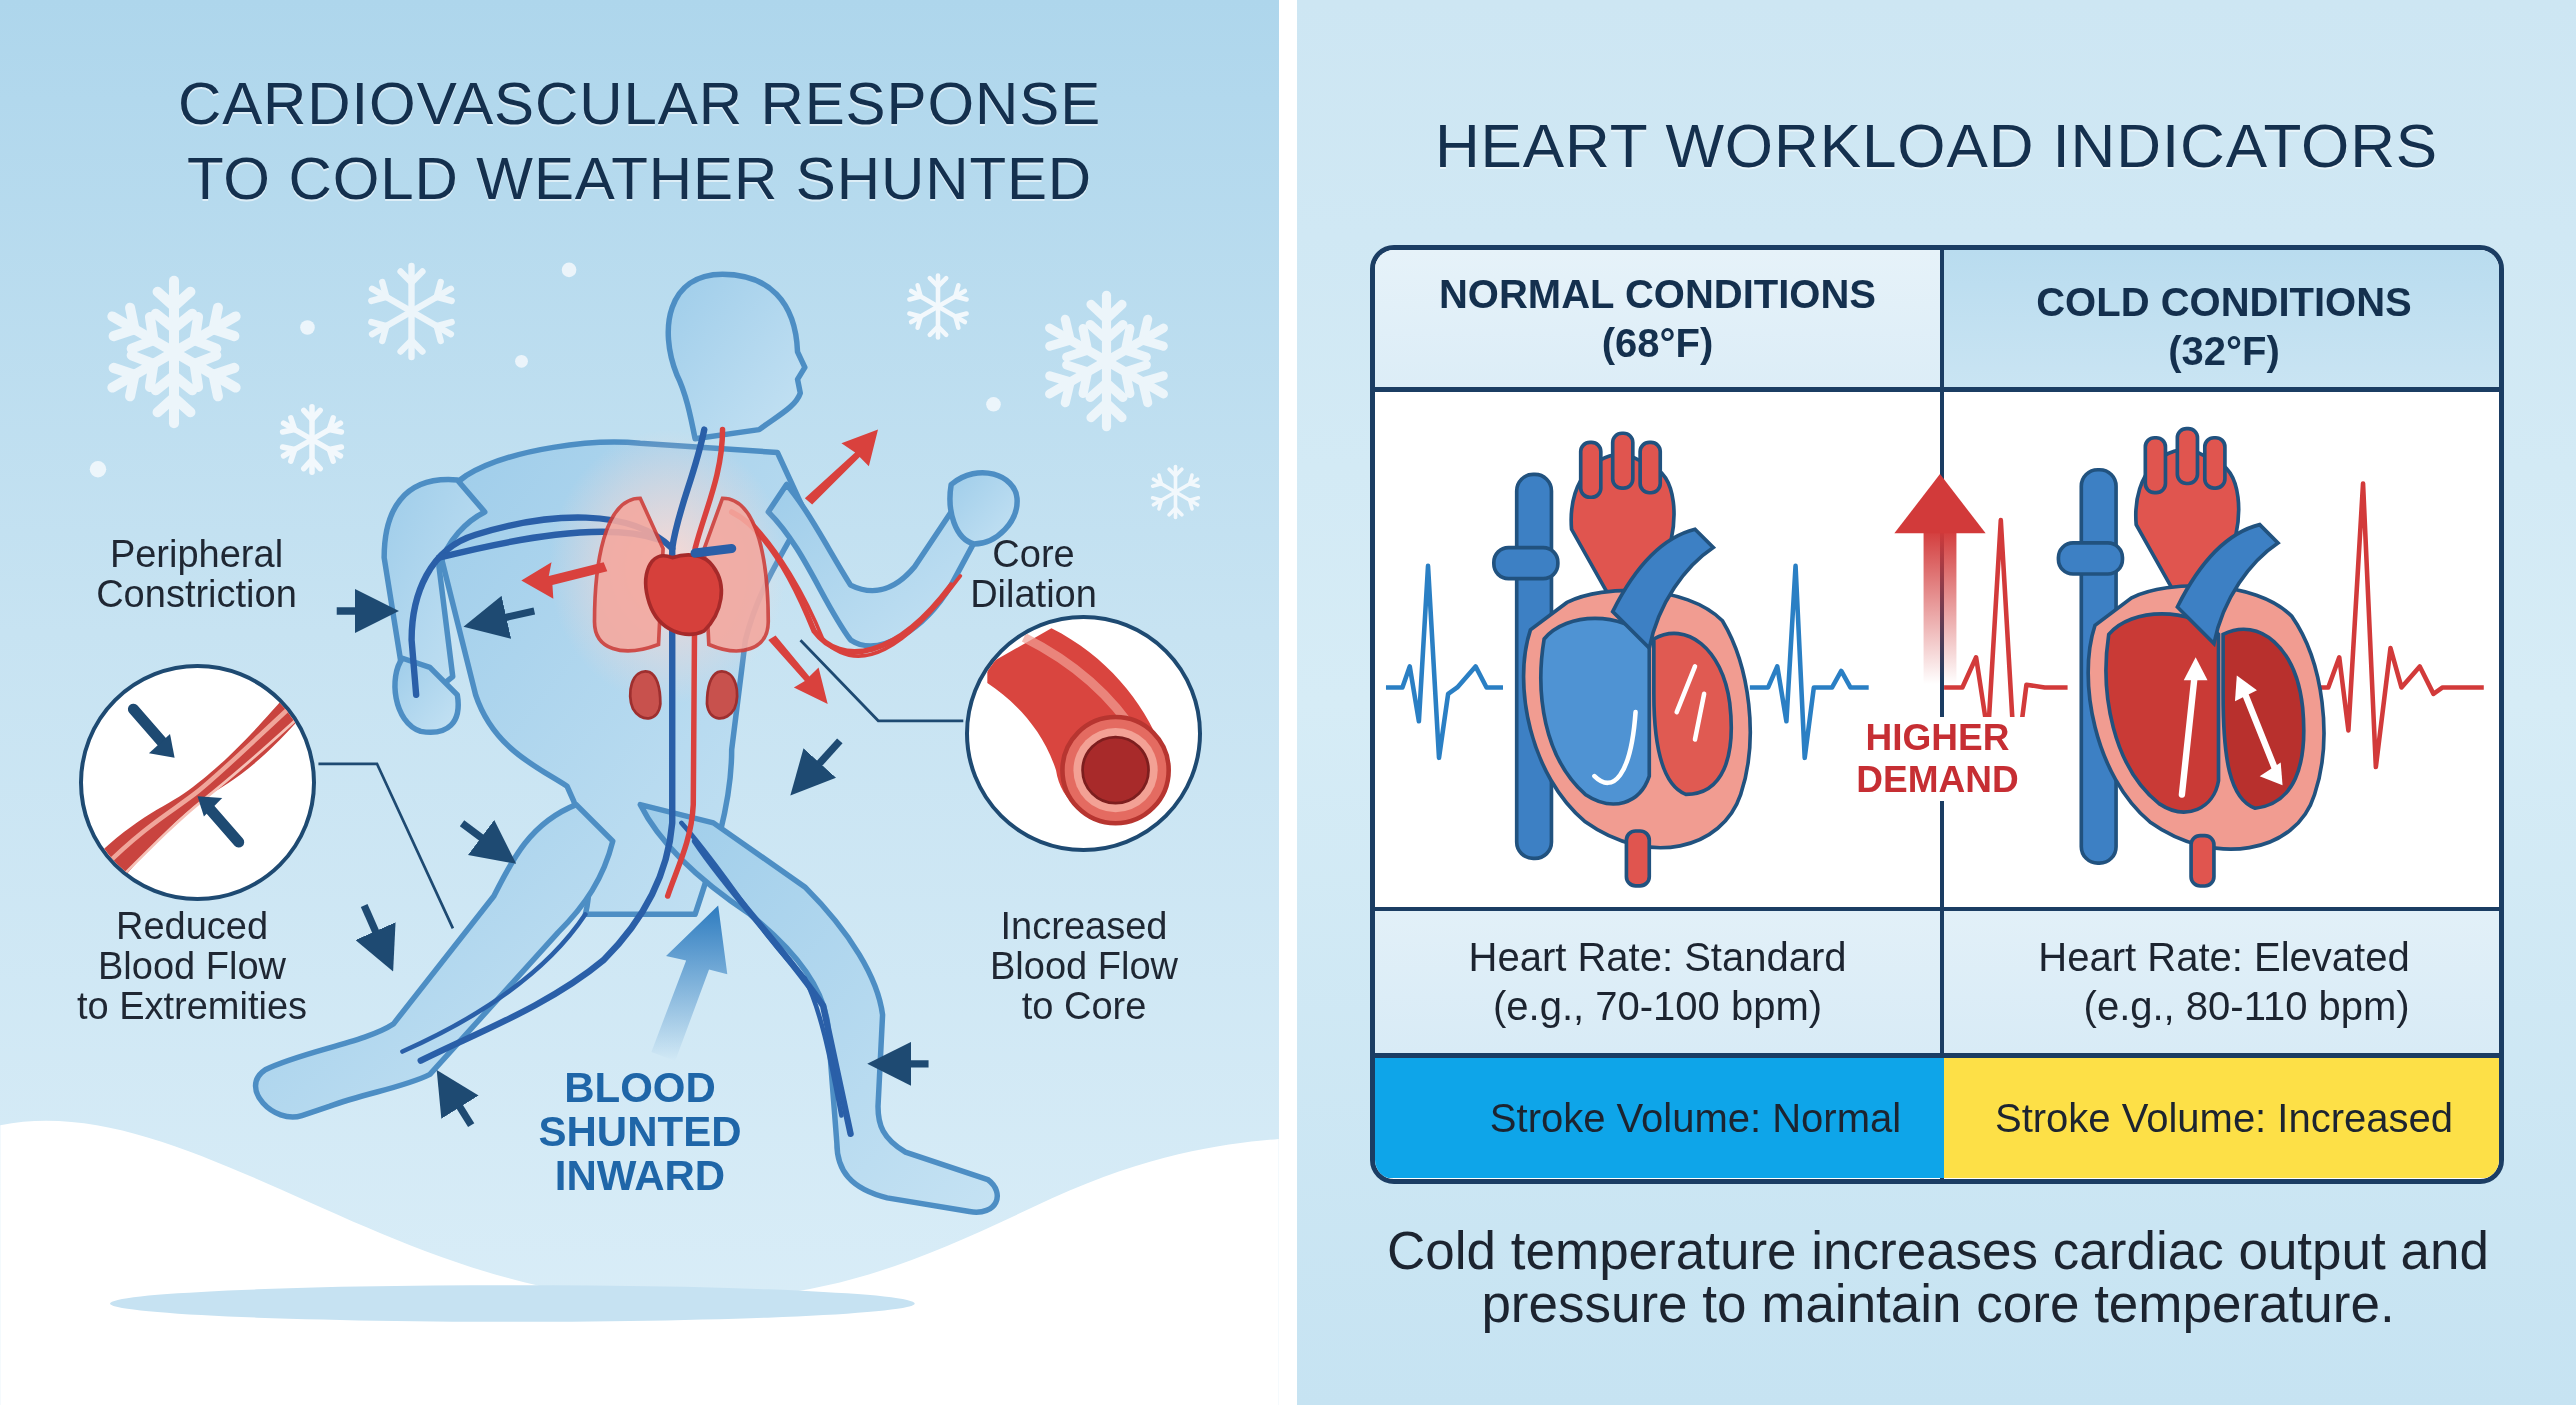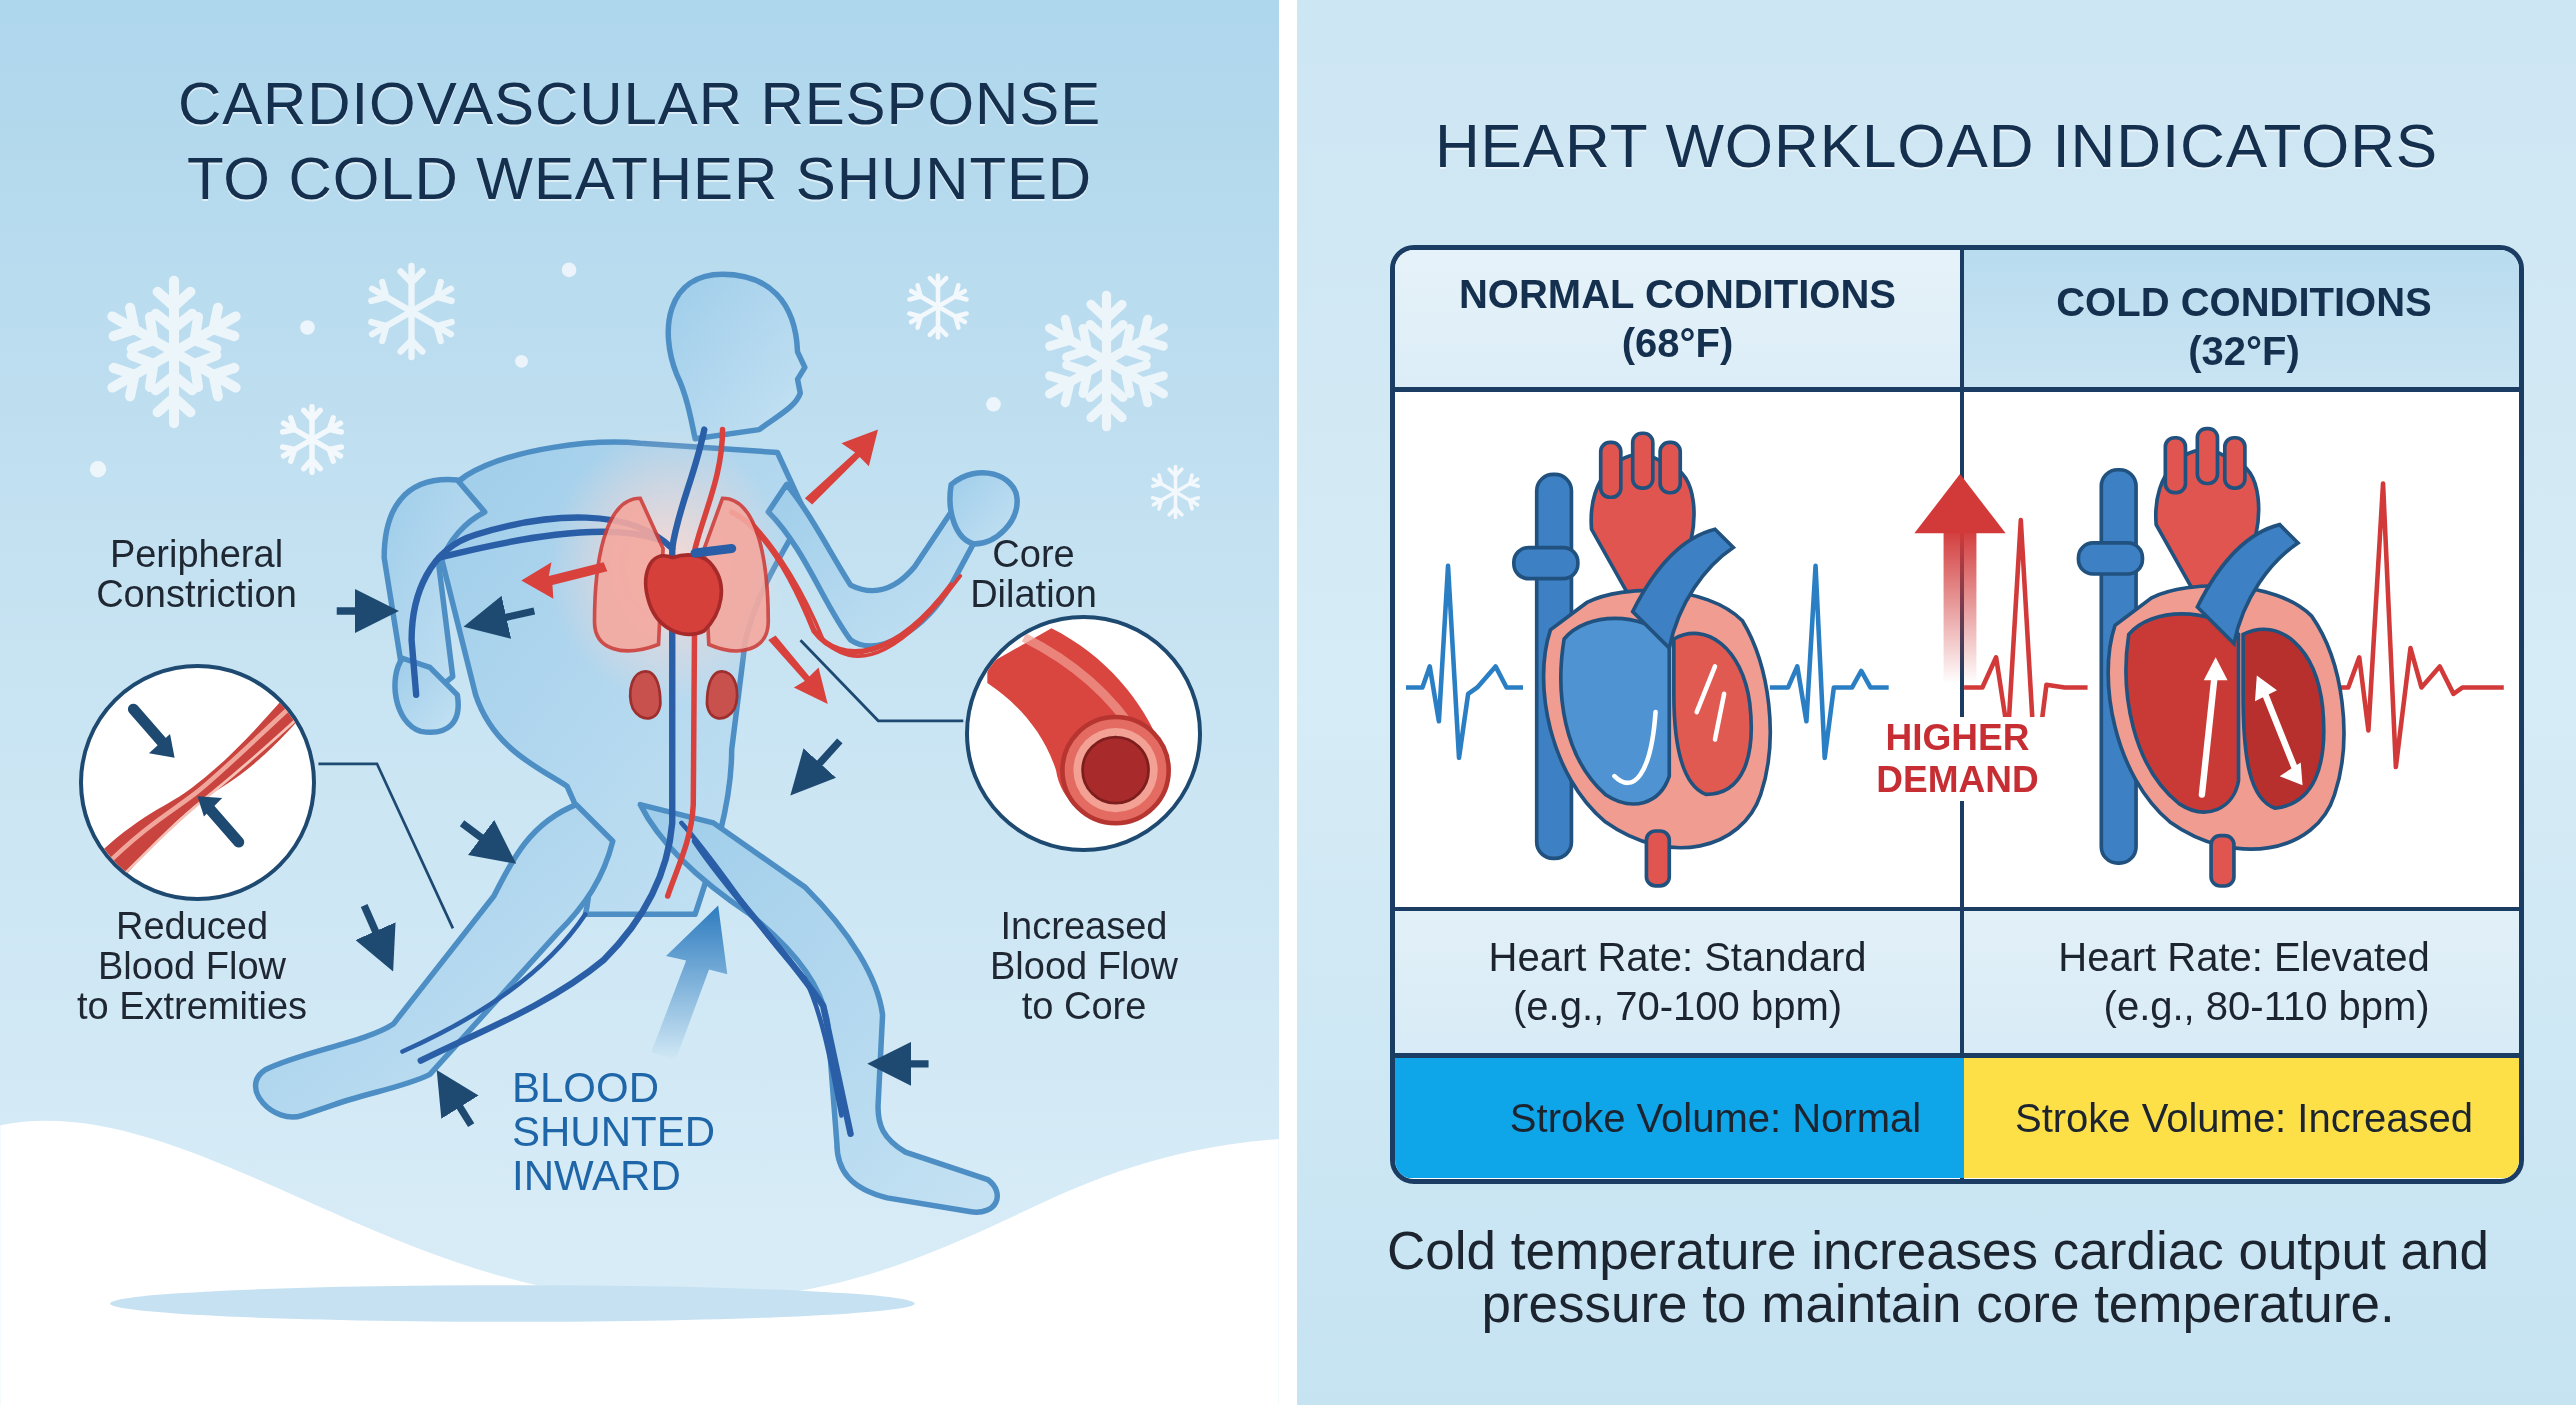--- a/index.html
+++ b/index.html
@@ -6,25 +6,25 @@
   body{width:2576px;height:1405px;position:relative;overflow:hidden;background:#ffffff;font-family:"Liberation Sans",sans-serif;}
   .panel{position:absolute;top:0;height:1405px;overflow:hidden;}
   #left-panel{left:0;width:1279px;background:linear-gradient(180deg,#aed6ec 0%,#c7e3f2 45%,#dbeef8 100%);}
   #right-panel{left:1297px;width:1279px;background:linear-gradient(180deg,#cde6f3 0%,#d6ecf6 50%,#c6e3f2 100%);}
   .title{position:absolute;left:0;width:100%;text-align:center;color:#14304e;font-weight:normal;letter-spacing:0.9px;text-shadow:0 1.8px 0 rgba(255,255,255,.55);}
   #left-title{top:66px;font-size:60px;line-height:75px;}
   #right-title{top:101px;font-size:62px;line-height:73px;margin-top:8px;}
   .snow{position:absolute;}
   .snowground{position:absolute;left:0;width:1279px;}
   .label{position:absolute;text-align:center;color:#1f2733;font-size:38px;line-height:40px;}
-  .shunt{position:absolute;left:512px;top:1066px;width:256px;color:#1f66a8;font-weight:normal;font-size:42px;line-height:44px;}
+  .shunt{position:absolute;left:512px;top:1066px;width:256px;text-align:center;color:#1f66a8;font-weight:bold;font-size:42px;line-height:44px;}
   .circle{position:absolute;border:4.6px solid #1e4a72;border-radius:50%;background:#fff;overflow:hidden;}
   svg{display:block;}
   
-  #wk-table{position:absolute;left:73px;top:245px;width:1134px;height:939px;border:5.5px solid #1b3d63;border-radius:24px;overflow:hidden;background:#fff;box-sizing:border-box;margin-left:20px;}
+  #wk-table{position:absolute;left:73px;top:245px;width:1134px;height:939px;border:5.5px solid #1b3d63;border-radius:24px;overflow:hidden;background:#fff;box-sizing:border-box;}
   .cell{position:absolute;box-sizing:border-box;display:flex;align-items:center;justify-content:center;text-align:center;}
   .hdr{color:#14304e;font-weight:bold;font-size:40px;line-height:49px;}
   .metric{color:#1c2430;font-size:40px;line-height:49px;}
   .hline{position:absolute;left:0;width:100%;height:4.6px;background:#1b3d63;}
   .vline{position:absolute;top:0;width:3.7px;height:100%;background:#1b3d63;left:565px;}
   #demand-text{position:absolute;left:471px;top:467px;width:183px;text-align:center;color:#c62e33;font-weight:bold;font-size:37px;line-height:42px;background:#fff;}
   #caption{position:absolute;left:37px;top:1224px;width:1208px;text-align:center;color:#1c2430;font-size:53px;line-height:53px;}
 </style>
 </head>
 <body>

